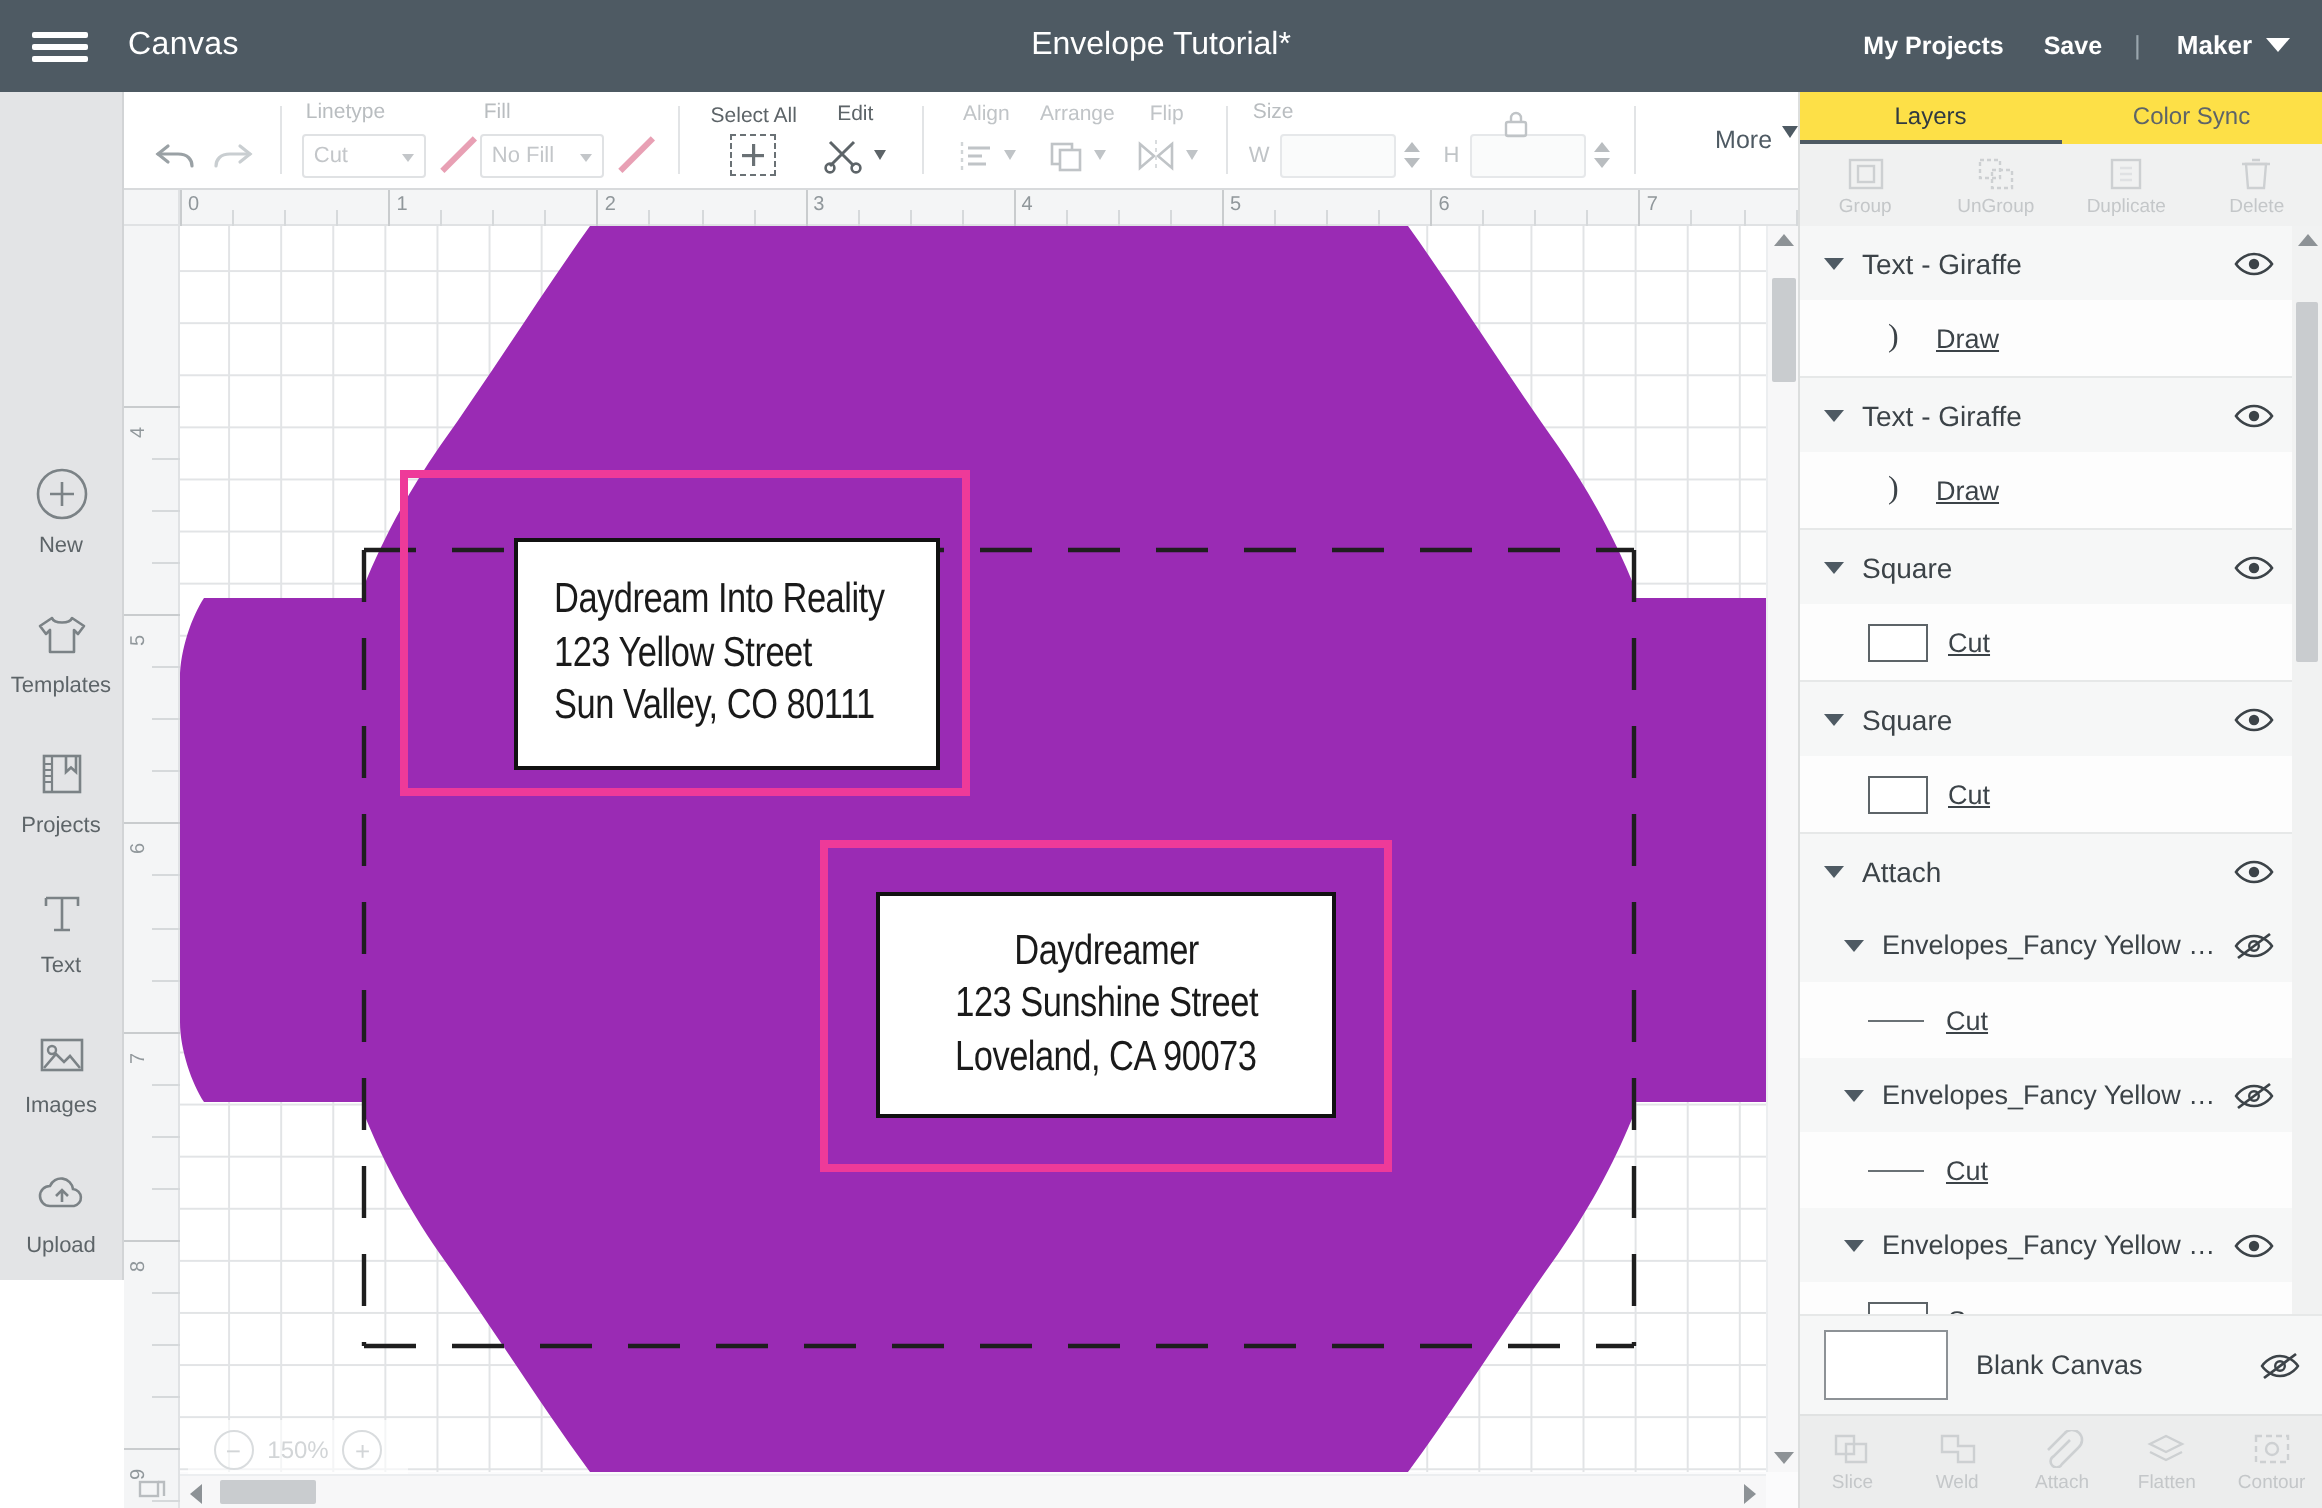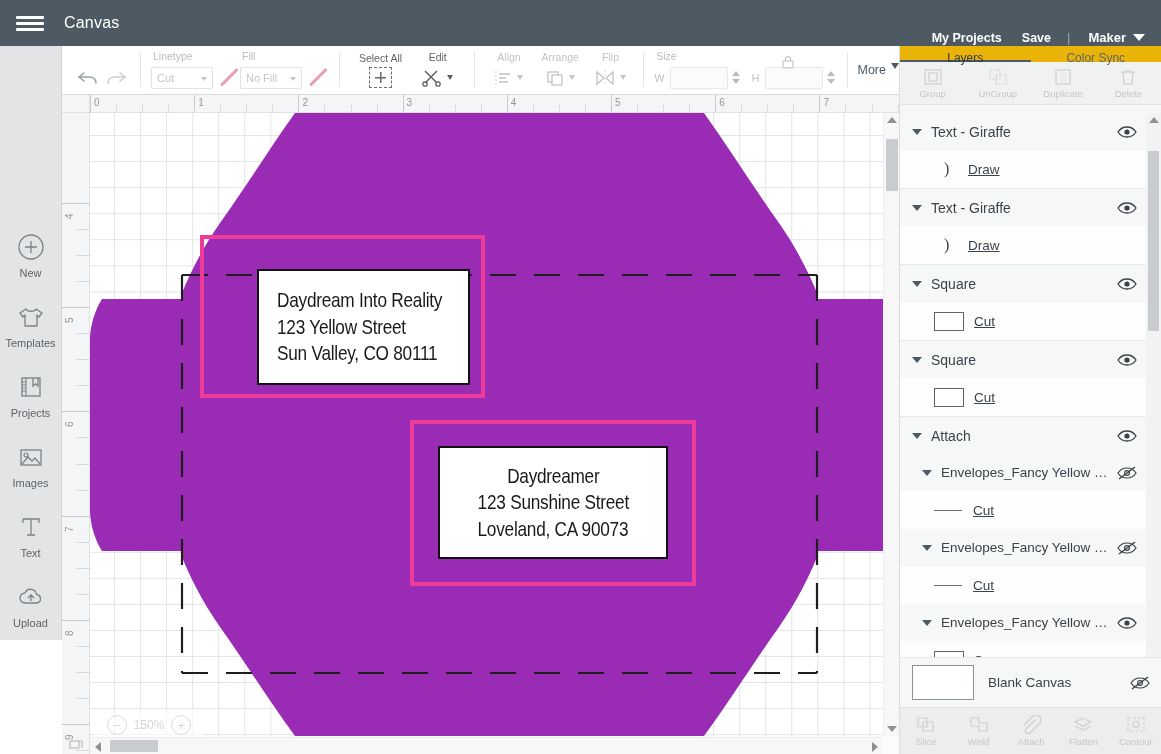--- a/index.html
+++ b/index.html
@@ -19,21 +19,21 @@
   .hamburger { width:60px; height:46px; display:flex; align-items:center; justify-content:center; cursor:pointer; }
   .hamburger span { display:block; width:28px; height:3px; background:#fff; margin:3px 0; border-radius:1px; }
   .hb-wrap { display:block; }
   .topbar-canvas { color:#fff; font-size:16px; letter-spacing:.2px; margin-left:4px; }
   .topbar-title {
     position:absolute; left:0; width:1161px; text-align:center;
     color:#fff; font-size:16px; pointer-events:none;
   }
   .topbar-right {
     position:absolute; right:10px; top:0; height:45px;
-    display:flex; align-items:flex-end; gap:0;
+    display:flex; align-items:center; gap:0;
   }
   .tb-link { color:#fff; font-size:12.5px; font-weight:bold; padding:0 10px; cursor:pointer; white-space:nowrap; }
   .tb-sep { color:#9aa6ae; font-size:13px; padding:0 6px; }
   .tb-machine { color:#fff; font-size:13px; font-weight:bold; padding:0 6px 0 12px; display:flex; align-items:center; gap:7px; cursor:pointer;}
   .caret-down { width:0;height:0;border-left:6px solid transparent;border-right:6px solid transparent;border-top:7px solid #fff; }
   .makeit {
     background:#6fbe1f; color:#fff; font-size:13.5px; font-weight:bold;
     border:none; border-radius:3px; width:152px; height:28px; margin-left:12px; cursor:pointer;
   }
 
@@ -82,21 +82,21 @@
   .minicar { width:0;height:0;border-left:3.5px solid transparent;border-right:3.5px solid transparent;border-top:5px solid #5d6468; }
   .minicar.dim { border-top-color:#c0c4c7; }
   .sizeinput { width:58px;height:22px;border:1px solid #e6e8ea;border-radius:2px;background:#fafbfb;
      font-size:11px;color:#d2d5d7; display:flex;align-items:center;padding-left:6px;}
   .spinner { width:12px;height:22px;display:flex;flex-direction:column;align-items:center;justify-content:center;gap:3px;margin-left:2px;}
   .spinner i { display:block;width:0;height:0;border-left:4px solid transparent;border-right:4px solid transparent; }
   .spinner i.up { border-bottom:5px solid #b9bdc0; }
   .spinner i.dn { border-top:5px solid #b9bdc0; }
   .wlbl { font-size:11px;color:#c0c4c7;margin-right:5px; }
   .lockic { width:16px;height:16px; }
-  .morebtn { font-size:12.5px;color:#4e5a63; display:flex;align-items:flex-start;gap:5px; cursor:pointer; }
+  .morebtn { font-size:12.5px;color:#4e5a63; display:flex;align-items:flex-start;gap:5px; cursor:pointer;margin-left:30px; }
   .morebtn .caret { width:0;height:0;border-left:4.5px solid transparent;border-right:4.5px solid transparent;border-top:6px solid #4e5a63; }
 
   
   .canvasarea { position:absolute; left:62px; top:95px; width:837px; height:659px; background:#fbfbfc; overflow:hidden; }
   .ruler-corner { position:absolute; left:0; top:0; width:28px; height:18px; background:#f4f5f6; border-right:1px solid #e0e2e4; border-bottom:1px solid #e0e2e4; z-index:6;}
   .ruler-h {
     position:absolute; left:28px; top:0; width:809px; height:18px;
     background:#f4f5f6; border-bottom:1px solid #e0e2e4; z-index:5;
   }
   .ruler-v {
@@ -154,21 +154,21 @@
   .hscroll .thumb { position:absolute; top:2px; left:20px; width:48px; height:12px; background:#c9cccf; border-radius:1px; cursor:pointer;}
   .hscroll .arr { position:absolute; top:0; width:16px; height:17px; display:flex; align-items:center; justify-content:center; cursor:pointer;}
   .hscroll .arr.lf { left:0; }
   .hscroll .arr.rt { right:0; }
   .tri-lf { width:0;height:0;border-top:5px solid transparent;border-bottom:5px solid transparent;border-right:6px solid #8d9296; }
   .tri-rt { width:0;height:0;border-top:5px solid transparent;border-bottom:5px solid transparent;border-left:6px solid #8d9296; }
   .corner-ic { position:absolute; left:6px; bottom:1px; width:16px; height:16px; z-index:8; }
 
   
   .rightpanel { position:absolute; left:899px; top:46px; width:262px; height:708px; background:#f6f7f7; border-left:1px solid #dcdede; }
-  .rp-tabs { display:flex; height:16px; background:#eab308; }
+  .rp-tabs { display:flex; height:26px; background:#fde047; }
   .rp-tab { flex:1; text-align:center; font-size:12px; color:#5d6468; line-height:24px; cursor:pointer; }
   .rp-tab.active { border-bottom:2px solid #4e5a63; color:#303a41; }
   .rp-actions { display:flex; height:43px; background:#f0f1f1; border-bottom:1px solid #e1e3e3; }
   .rp-act { flex:1; display:flex; flex-direction:column; align-items:center; justify-content:center; gap:2px; cursor:pointer; }
   .rp-act-label { font-size:9.5px; color:#c4c7c9; }
   .layerlist { position:absolute; left:0; top:67px; width:247px; height:594px; overflow:hidden; background:#f6f7f7; }
   .lgroup { border-bottom:1px solid #e6e8e8; background:#f6f7f7; }
   .lrow { display:flex; align-items:center; height:37px; padding:0 10px 0 12px; cursor:pointer; }
   .lrow.child { padding-left:22px; }
   .ltri { width:0;height:0;border-left:5px solid transparent;border-right:5px solid transparent;border-top:6px solid #4e5a63; margin-right:9px; flex:0 0 auto;}
@@ -202,20 +202,21 @@
 
   <div class="topbar">
     <div class="hamburger">
       <div class="hb-wrap">
           <span></span>
           <span></span>
           <span></span>
         </div>
     </div>
     <div class="topbar-canvas">Canvas</div>
+    <div class="topbar-title">Envelope Tutorial*</div>
     <div class="topbar-right">
       <div class="tb-link">My Projects</div>
       <div class="tb-link">Save</div>
       <div class="tb-sep">|</div>
       <div class="tb-machine">
         <span>Maker</span>
         <span class="caret-down"></span>
       </div>
     </div>
   </div>
@@ -242,32 +243,32 @@
         <rect x="6" y="6" width="18" height="18" fill="none" stroke="#7b8286" stroke-width="1.3"></rect>
         <path d="M6 10h4M6 13h4M6 16h4M6 19h4" stroke="#7b8286" stroke-width="1.1"></path>
         <path d="M10 6v18" stroke="#7b8286" stroke-width="1.1"></path>
         <path d="M17 6v8l2.5-2.2L22 14V6" fill="none" stroke="#7b8286" stroke-width="1.3"></path>
       </svg>
       <div class="rail-label">Projects</div>
     </div>
 
     <div class="rail-item">
       <svg class="rail-ic" viewBox="0 0 30 30">
+        <path d="M7 7h16v4M7 7v4M15 7v16M11 23h8" fill="none" stroke="#7b8286" stroke-width="1.3"></path>
+      </svg>
+      <div class="rail-label">Text</div>
+    </div>
+
+    <div class="rail-item">
+      <svg class="rail-ic" viewBox="0 0 30 30">
         <rect x="5" y="8" width="20" height="15" fill="none" stroke="#7b8286" stroke-width="1.3"></rect>
         <circle cx="10" cy="13" r="2" fill="none" stroke="#7b8286" stroke-width="1.2"></circle>
         <path d="M6 22l6-7 4 4 3-3 5 6" fill="none" stroke="#7b8286" stroke-width="1.3"></path>
       </svg>
       <div class="rail-label">Images</div>
-    </div>
-
-    <div class="rail-item">
-      <svg class="rail-ic" viewBox="0 0 30 30">
-        <path d="M7 7h16v4M7 7v4M15 7v16M11 23h8" fill="none" stroke="#7b8286" stroke-width="1.3"></path>
-      </svg>
-      <div class="rail-label">Text</div>
     </div>
 
 
     <div class="rail-item">
       <svg class="rail-ic" viewBox="0 0 30 30">
         <path d="M9 21a5 5 0 010-10 6 6 0 0111.5 1.5A4.3 4.3 0 0121 21z" fill="none" stroke="#7b8286" stroke-width="1.3"></path>
         <path d="M15 19v-6M12 16l3-3 3 3" fill="none" stroke="#7b8286" stroke-width="1.3"></path>
       </svg>
       <div class="rail-label">Upload</div>
     </div>

